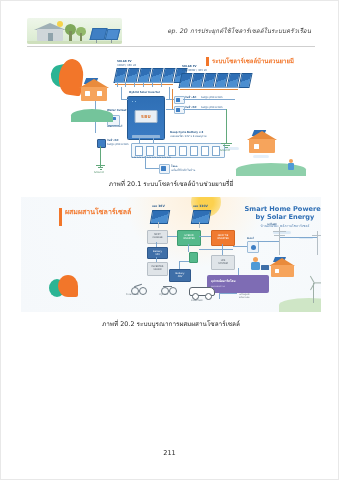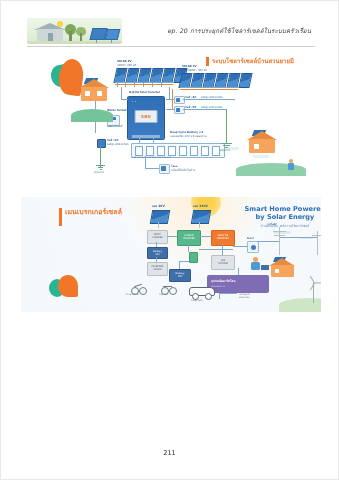--- a/index.html
+++ b/index.html
@@ -316,34 +316,35 @@
 
     <div class="lbl lbl-b" style="left:150px;top:114px;">โหลด</div>
     <div class="lbl" style="left:150px;top:118px;">เครื่องใช้ไฟฟ้าในบ้าน</div>
     <div class="smbox" style="left:138px;top:113px;width:9px;height:8px;">
       <div class="smbox-i" style="width:5px;height:5px;"></div>
     </div>
     <div class="wire" style="left:124px;top:105px;width:.6px;height:12px;"></div>
     <div class="wire" style="left:124px;top:117px;width:14px;height:.6px;"></div>
   </div>
 
+  <div class="fig-caption" style="left:20px;top:178px;width:300px;">ภาพที่ 20.1 ระบบโซลาร์เซลล์บ้านช่วยยายรี่ยี่</div>
 
   <div class="fig" id="fig2">
     <div class="f2-bg"></div>
     <div class="f2-sun"></div>
 
     <div class="f2-orange-leaf">
       <div class="leaf2-green"></div>
         <div class="leaf2-orange"></div>
     </div>
 
     <div class="f2-title">
       <div class="f2-title-bar"></div>
       <div>
-        <div class="f2-title-txt">เมนเบรกเกอร์เซลล์</div>
+        <div class="f2-title-txt">ผสมผสานโซลาร์เซลล์</div>
       </div>
     </div>
 
     <div class="smart-title">
       <div class="smart-t1">Smart Home Powered<br>by Solar Energy</div>
       <div class="smart-t2">บ้านอัจฉริยะ พลังงานโซลาร์เซลล์</div>
     </div>
 
     <div class="cloud" style="left:252px;top:34px;width:18px;height:2.5px;"></div>
     <div class="cloud" style="left:278px;top:40px;width:14px;height:2px;"></div>
@@ -447,15 +448,16 @@
 
     <div class="f2-hill" style="left:258px;width:60px;height:14px;"></div>
     <div class="turbine" style="left:288px;top:80px;">
       <div style="position:absolute;left:4px;top:6px;width:1px;height:20px;background:#9fb0a8;"></div>
       <div style="position:absolute;left:4.5px;top:6px;width:.8px;height:8px;background:#9fb0a8;transform-origin:top;transform:rotate(30deg);"></div>
       <div style="position:absolute;left:4.5px;top:6px;width:.8px;height:8px;background:#9fb0a8;transform-origin:top;transform:rotate(150deg);"></div>
       <div style="position:absolute;left:4.5px;top:6px;width:.8px;height:8px;background:#9fb0a8;transform-origin:top;transform:rotate(270deg);"></div>
     </div>
   </div>
 
+  <div class="fig-caption" style="left:20px;top:318px;width:300px;">ภาพที่ 20.2 ระบบบูรณาการผสมผสานโซลาร์เซลล์</div>
 
   <div class="page-num">211</div>
 </div>
 
 </body></html>

